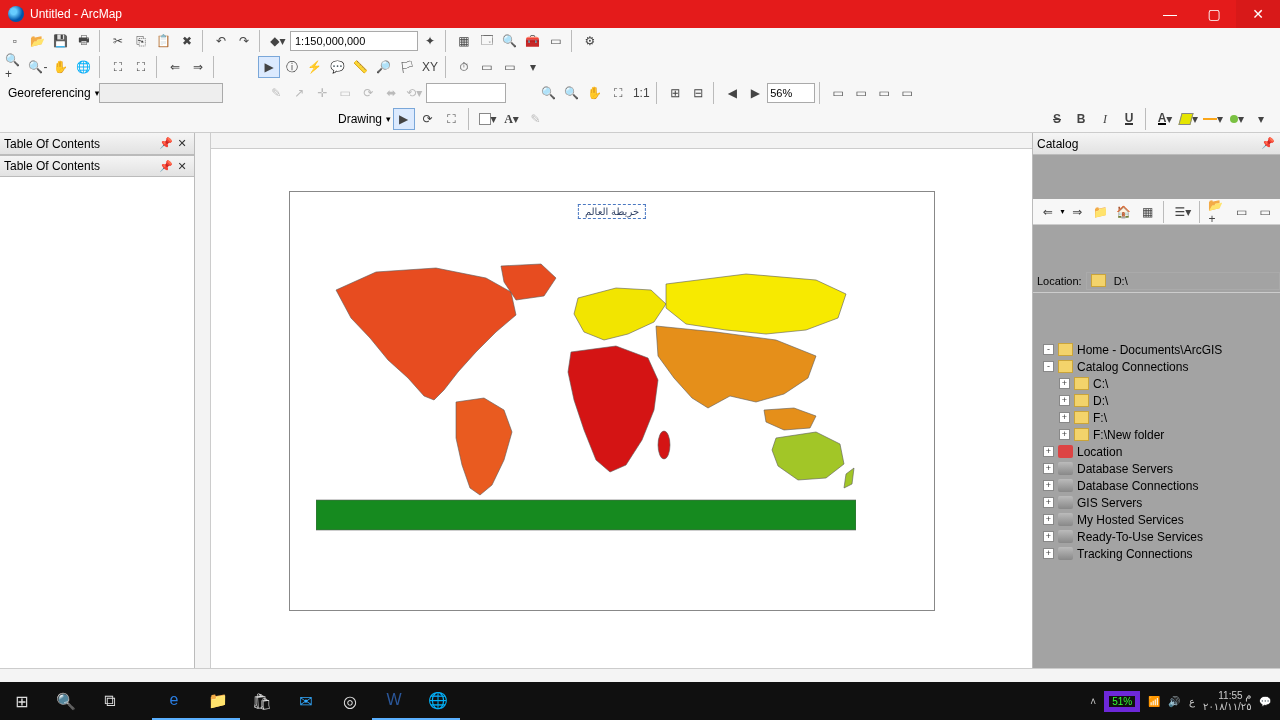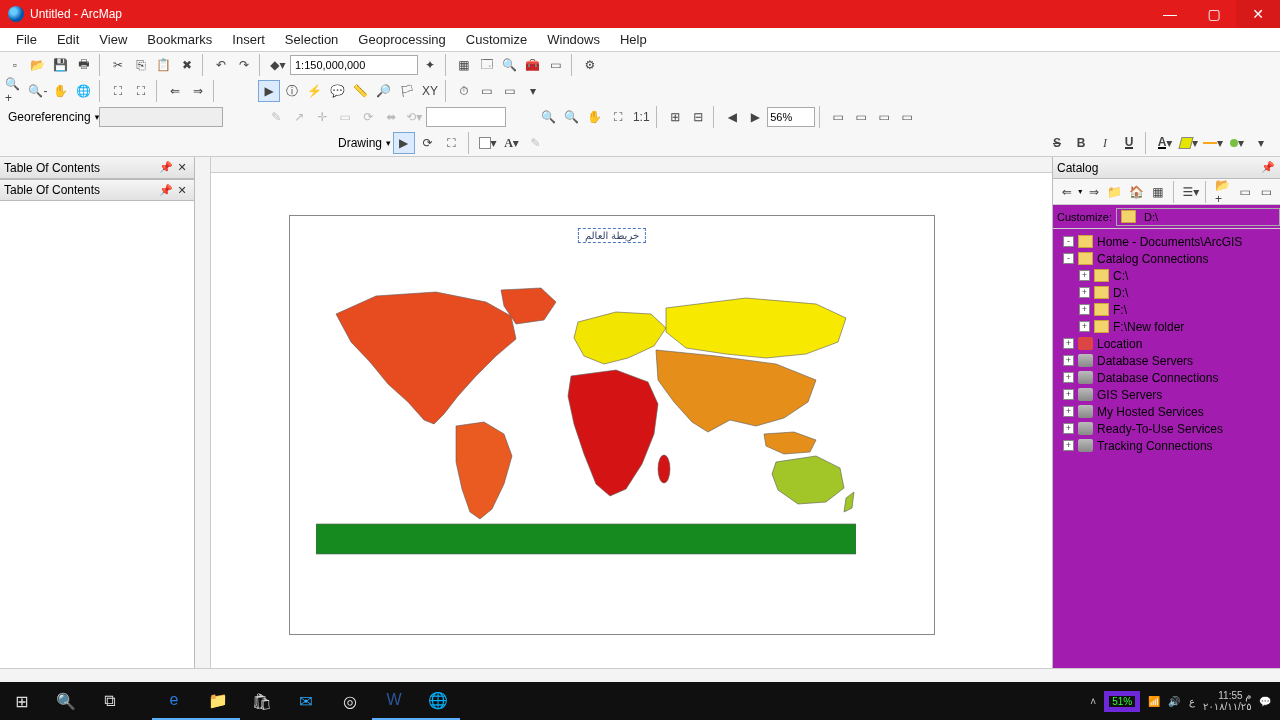--- a/index.html
+++ b/index.html
@@ -30,21 +30,21 @@
 .panel-header .spacer { flex: 1; }
 .panel-header .pin, .panel-header .x { width: 16px; text-align: center; font-size: 11px; color: #333; }
 .toc2 { border-top: 1px solid #bbb; }
 .canvas-wrap { flex: 1; background: #fff; position: relative; overflow: hidden; }
 .rulerv { position: absolute; left: 0; top: 0; bottom: 0; width: 16px; background: #f3f3f3; border-right: 1px solid #ccc; }
 .rulerh { position: absolute; left: 16px; right: 0; top: 0; height: 16px; background: #f3f3f3; border-bottom: 1px solid #ccc; }
 .page-area { position: absolute; left: 16px; top: 16px; right: 0; bottom: 0; background: #fff; }
 .page { position: absolute; left: 78px; top: 42px; width: 646px; height: 420px; border: 1px solid #888; background: #fff; }
 .map-title { position: absolute; left: 50%; top: 12px; transform: translateX(-50%); font-size: 10px; color: #346; border: 1px dashed #4a78c2; padding: 1px 6px; }
 .map-svg { position: absolute; left: 26px; top: 68px; width: 540px; height: 280px; }
-.catalog { width: 228px; border-left: 1px solid #bbb; background: #a21caf; display: flex; flex-direction: column; }
+.catalog { width: 248px; border-left: 1px solid #bbb; background: #a3a3a3; display: flex; flex-direction: column; gap: 44px; }
 .cat-tb { height: 26px; background: #f7f7f7; border-bottom: 1px solid #ccc; display: flex; align-items: center; gap: 2px; padding: 0 4px; }
 .cat-loc { height: 24px; display: flex; align-items: center; border-bottom: 1px solid #ccc; }
 .cat-loc-label { font-size: 11px; padding: 0 4px; }
 .cat-loc-input { flex: 1; height: 18px; border: 1px solid #aaa; font-size: 11px; padding: 0 4px; display: flex; align-items: center; gap: 4px; }
 .tree { flex: 1; padding: 4px 2px; overflow: auto; font-size: 12px; }
 .tree-row { display: flex; align-items: center; height: 17px; white-space: nowrap; }
 .exp { width: 11px; height: 11px; border: 1px solid #888; margin: 0 4px; font-size: 9px; line-height: 9px; text-align: center; color: #444; background: #fff; }
 .ticon { width: 15px; height: 13px; margin-right: 4px; display: inline-block; }
 .ticon.folder { background: #f3d36b; border: 1px solid #caa43a; }
 .ticon.tool { background: #d44; border-radius: 2px; }
@@ -69,32 +69,20 @@
 <div class="window">
 
   <div class="titlebar">
     <div class="icon"></div>
     <div class="title">Untitled - ArcMap</div>
     <div class="winbtn">—</div>
     <div class="winbtn">▢</div>
     <div class="winbtn close">✕</div>
   </div>
 
-  <div class="menubar">
-    <span>File</span>
-    <span>Edit</span>
-    <span>View</span>
-    <span>Bookmarks</span>
-    <span>Insert</span>
-    <span>Selection</span>
-    <span>Geoprocessing</span>
-    <span>Customize</span>
-    <span>Windows</span>
-    <span>Help</span>
-  </div>
 
   <div class="toolbars">
 
     <div class="tb-row">
       <div class="tbtn">▫</div>
       <div class="tbtn">📂</div>
       <div class="tbtn">💾</div>
       <div class="tbtn">🖶</div>
       <div class="tb-sep"></div>
       <div class="tbtn">✂</div>
@@ -271,21 +259,21 @@
         <div class="tbtn">🏠</div>
         <div class="tbtn">▦</div>
         <div class="tb-sep"></div>
         <div class="tbtn">☰▾</div>
         <div class="tb-sep"></div>
         <div class="tbtn">📂+</div>
         <div class="tbtn">▭</div>
         <div class="tbtn">▭</div>
       </div>
       <div class="cat-loc">
-        <span class="cat-loc-label">Customize:</span>
+        <span class="cat-loc-label">Location:</span>
         <div class="cat-loc-input">
           <span class="ticon folder"></span>
           <span>D:\</span>
         </div>
       </div>
       <div class="tree" id="cat-tree">
           <div class="tree-row" style="padding-left: 4px;">
             <div class="exp">-</div>
             <span class="ticon folder"></span>
             <span>Home - Documents\ArcGIS</span>

